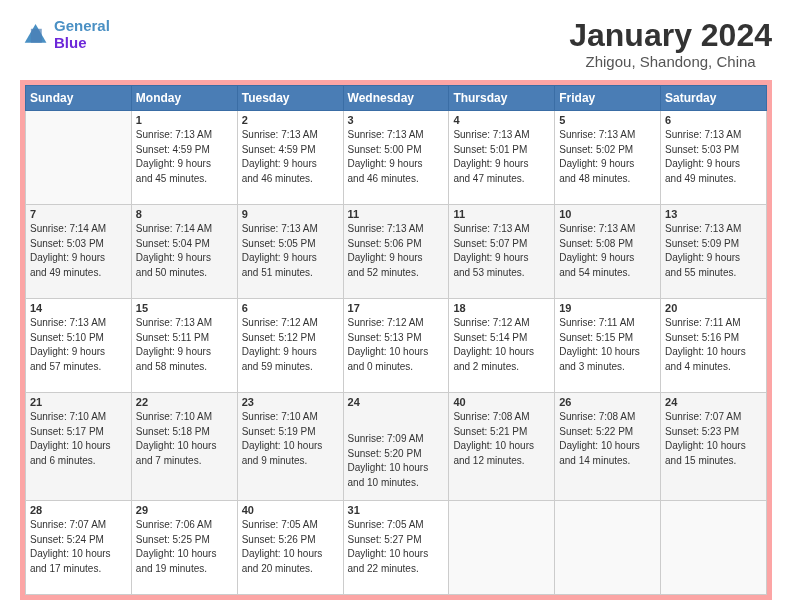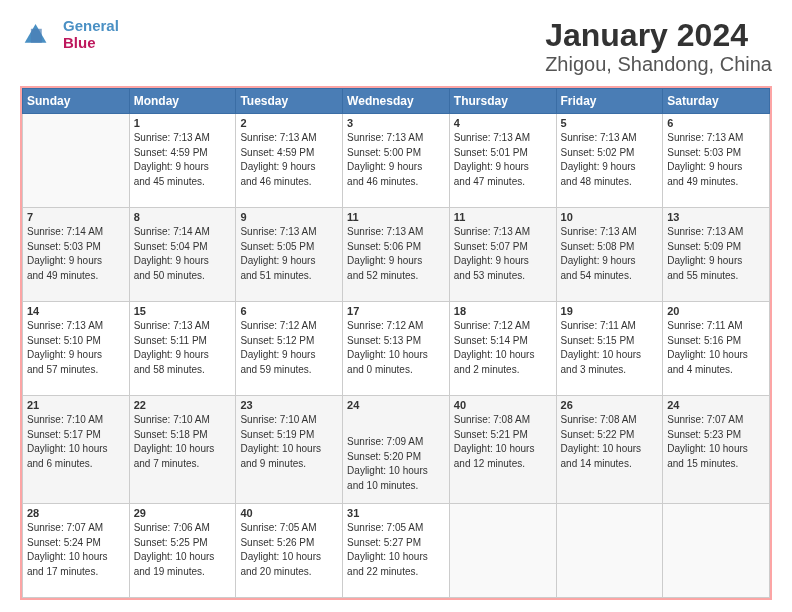--- a/index.html
+++ b/index.html
@@ -19,51 +19,51 @@
     }
     .header {
       display: flex;
       justify-content: space-between;
       align-items: flex-start;
       margin-bottom: 10px;
     }
     .logo {
       display: flex;
       align-items: center;
-      gap: 15px;
+      gap: 6px;
     }
     .logo-text {
       font-size: 15px;
       font-weight: bold;
       color: #333;
       line-height: 1.1;
     }
     .logo-text span {
       color: #4a90c4;
     }
     .logo-icon {
       width: 28px;
       height: 28px;
     }
     .title-block {
-      text-align: left;
+      text-align: center;
     }
     .main-title {
       font-size: 32px;
       font-weight: bold;
       color: #333;
       line-height: 1.1;
     }
     .subtitle {
-      font-size: 20px;
+      font-size: 15px;
       color: #555;
     }
     .calendar {
       flex: 1;
-      border: 2px solid #fca5a5;
+      border: 5px solid #fca5a5;
       border-collapse: collapse;
       width: 100%;
     }
     .calendar table {
       width: 100%;
       border-collapse: collapse;
       height: 100%;
     }
     .calendar thead tr th {
       background: #4a7db5;
@@ -108,21 +108,21 @@
 
 <div class="page">
   <div class="header">
     <div class="logo">
       <svg class="logo-icon" viewBox="0 0 36 36">
         <polygon points="20,4 34,28 6,28" fill="#4a90c4"></polygon>
         <polygon points="14,10 28,10 28,28 14,28" fill="#4a7db5" opacity="0.7"></polygon>
       </svg>
       <div class="logo-text">
         <div><span>General</span></div>
-        <div><span style="color:#be185d">Blue</span></div>
+        <div><span style="color:#6d28d9">Blue</span></div>
       </div>
     </div>
     <div class="title-block">
       <div class="main-title">January 2024</div>
       <div class="subtitle">Zhigou, Shandong, China</div>
     </div>
   </div>
 
   <div class="calendar">
     <table>

